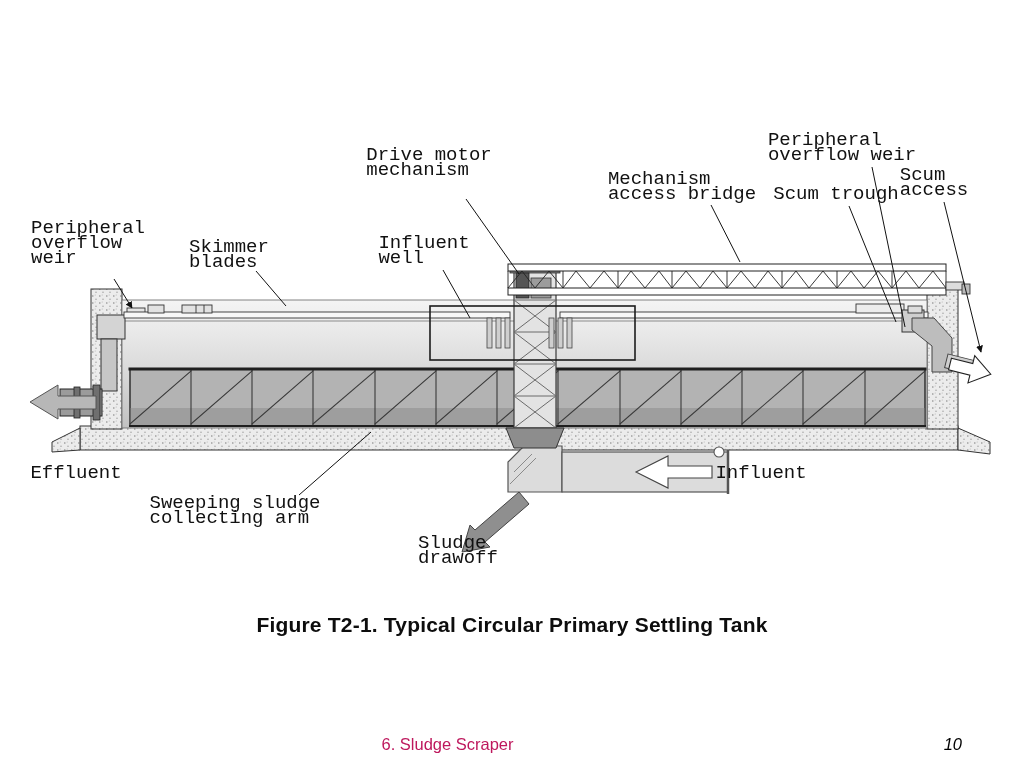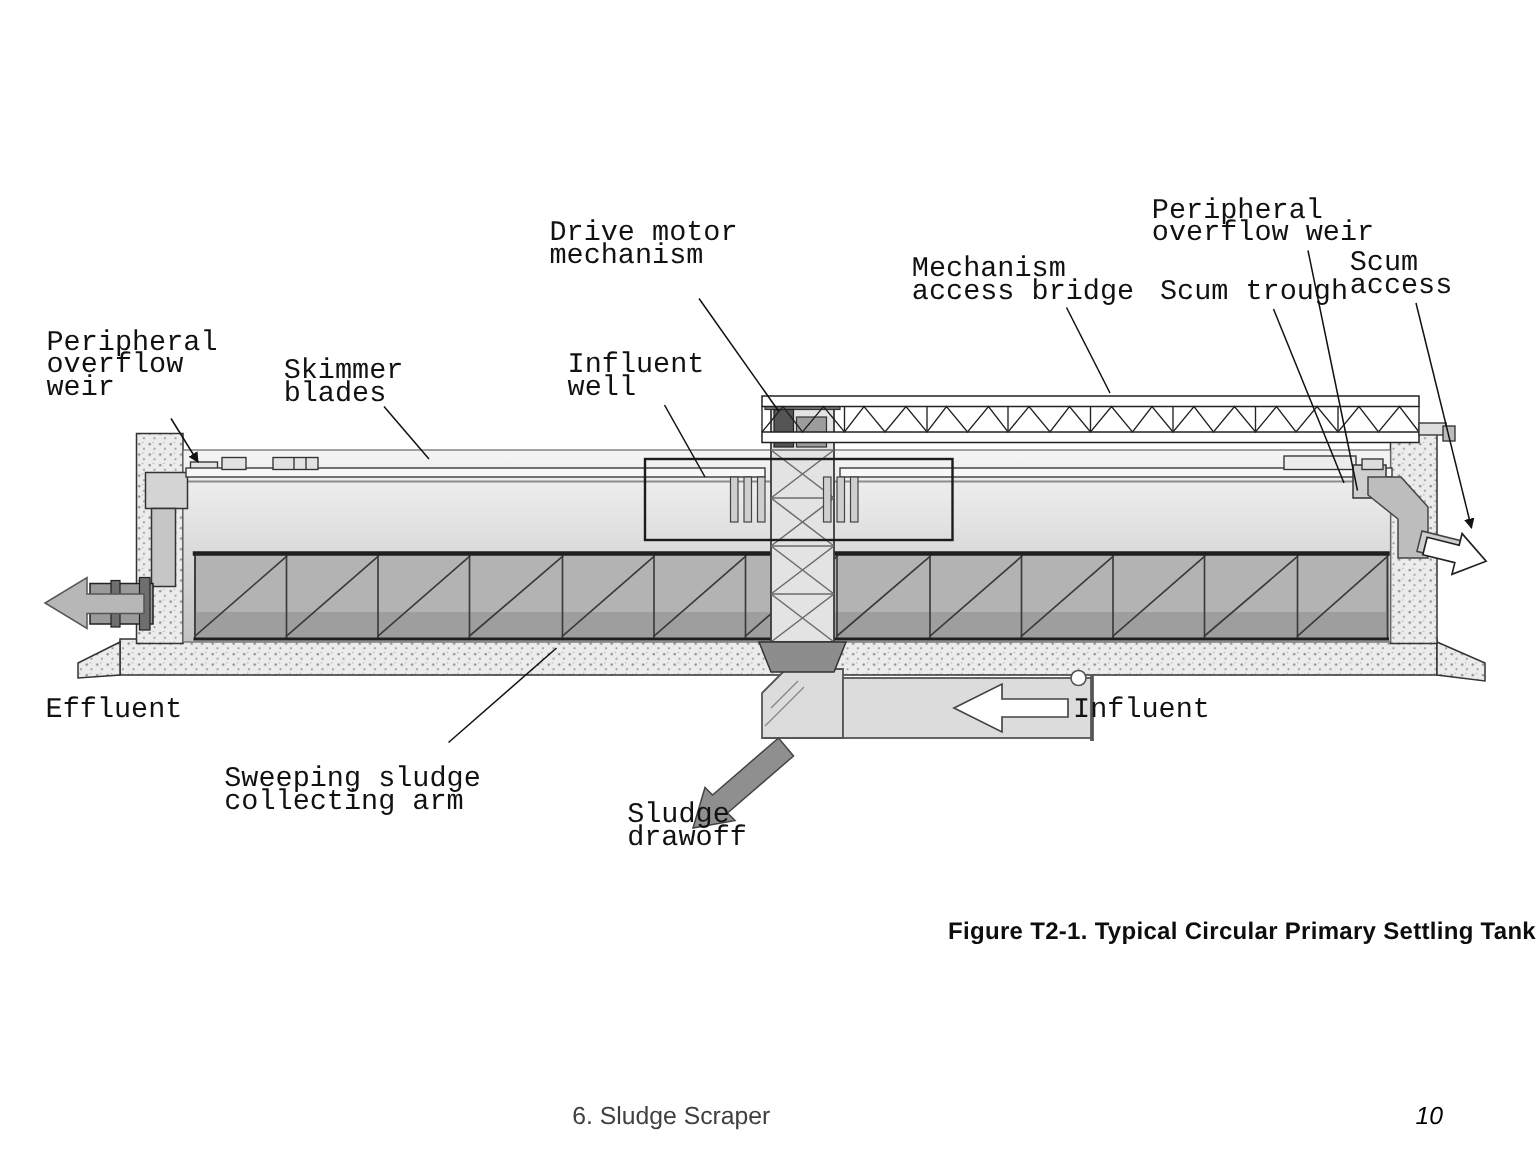--- a/index.html
+++ b/index.html
@@ -7,26 +7,26 @@
   .stage { position:relative; width:1024px; height:768px; overflow:hidden; background:#fff; }
   svg.fig { position:absolute; left:0; top:0; }
   .lbl {
     position:absolute; transform:translateX(-50%);
     text-align:left; font-size:19px; line-height:15px; color:#111;
     white-space:pre-line;
     font-family:Liberation Mono, monospace;
   }
   .caption {
     position:absolute; left:0; top:613px; width:1024px;
-    text-align:right; font-weight:bold; font-size:16px; color:#0d0d0d;
+    text-align:center; font-weight:bold; font-size:21px; color:#0d0d0d;
     letter-spacing:0.2px;
   }
   .footer-title {
     position:absolute; left:0; top:735px; width:895px;
-    text-align:center; font-size:16.5px; color:#404040;
+    text-align:center; font-size:16.5px; color:#be185d;
   }
   .page-num {
     position:absolute; top:735px; right:62px; font-size:16.5px; color:#000;font-style:italic;
   }
 </style>
 </head>
 <body>
 
 <div class="stage">
 
@@ -223,21 +223,21 @@
   <div class="lbl" style="left:429px; top:148px;">Drive motor
 mechanism</div>
   <div class="lbl" style="left:682px; top:172px;">Mechanism
 access bridge</div>
   <div class="lbl" style="left:820px; top:187px;margin-left:16px;">Scum trough</div>
   <div class="lbl" style="left:842px; top:133px;">Peripheral
 overflow weir</div>
   <div class="lbl" style="left:934px; top:168px;">Scum
 access</div>
   <div class="lbl" style="left:76px;  top:466px;">Effluent</div>
-  <div class="lbl" style="left:235px; top:496px;margin-top:16px;">Sweeping sludge
+  <div class="lbl" style="left:235px; top:496px;">Sweeping sludge
 collecting arm</div>
   <div class="lbl" style="left:458px; top:536px;">Sludge
 drawoff</div>
   <div class="lbl" style="left:761px; top:466px;">Influent</div>
 
   <div class="caption">Figure T2-1. Typical Circular Primary Settling Tank</div>
 
   <div class="footer-title">6. Sludge Scraper</div>
   <div class="page-num">10</div>
 

